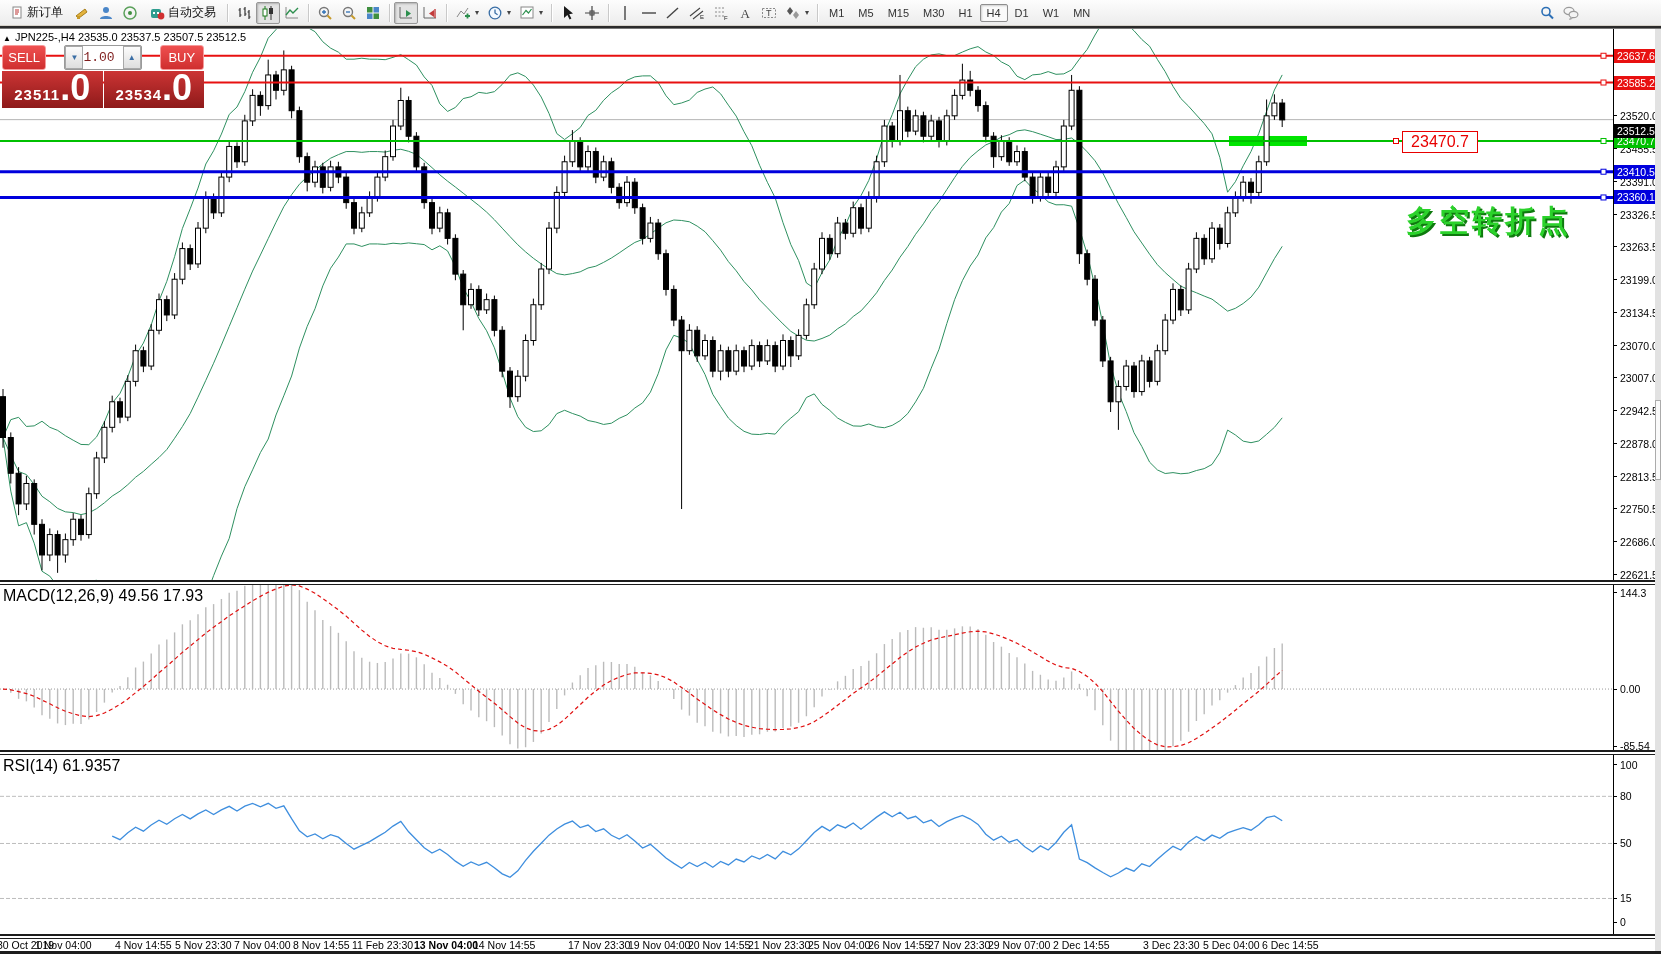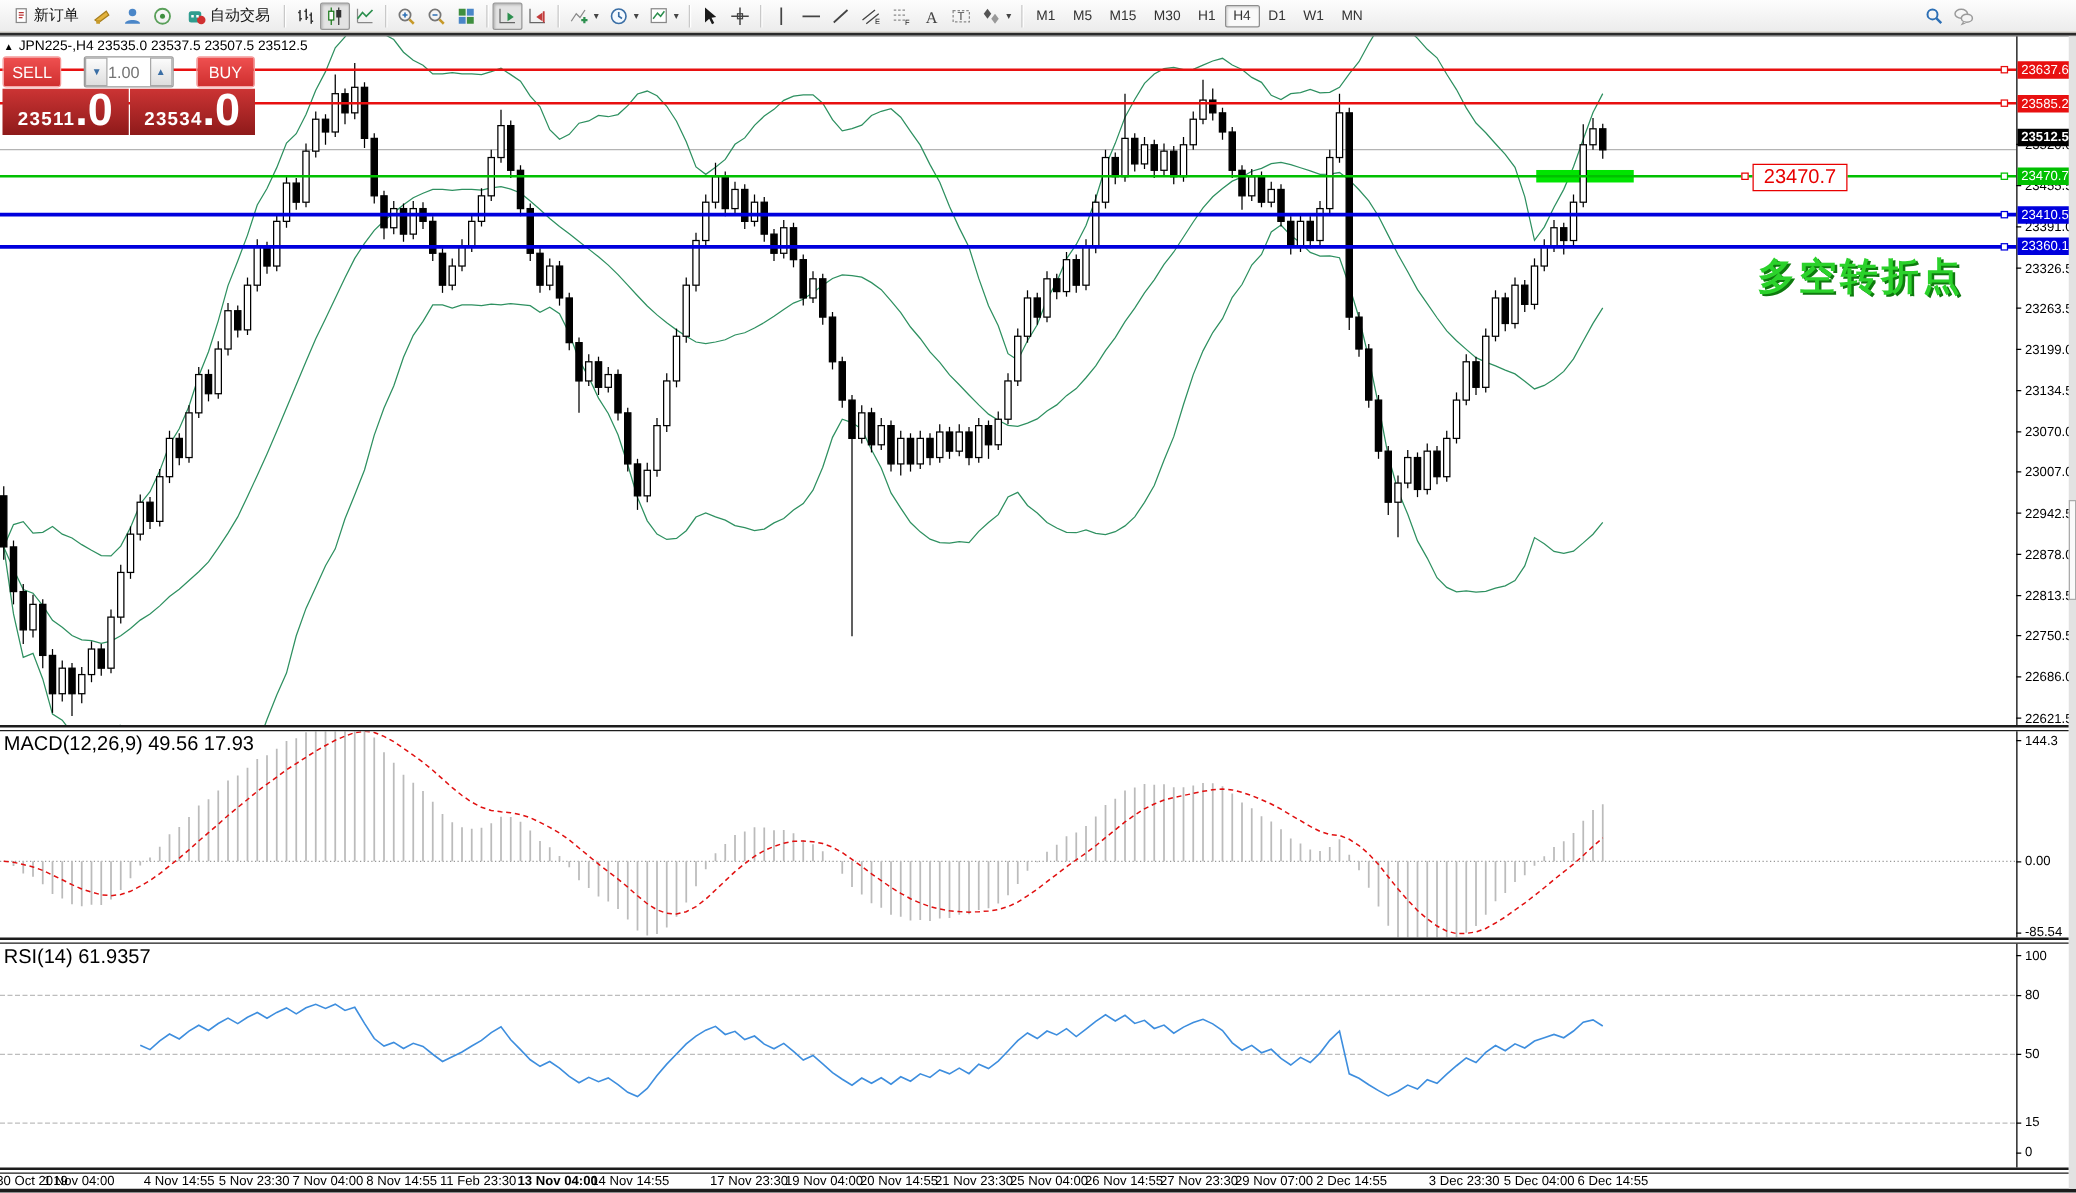--- a/index.html
+++ b/index.html
@@ -59,22 +59,22 @@
   
   .trade-panel { position:absolute; left:2px; top:45px; width:202px; z-index:26;
                  font-family:"Liberation Sans",sans-serif; }
   .tp-row1 { display:flex; height:25px; gap:18px; }
   .tp-sell,.tp-buy { width:58px; background:linear-gradient(#ef5050,#cf2f2f); border:1px solid #f59a9a;
                      border-radius:3px; color:#fff; font-size:13px; display:flex; align-items:center;
                      justify-content:center; }
   .tp-vol { flex:1; display:flex; background:#fff; border:1px solid #9a9a9a; border-radius:2px; }
   .tp-spin { width:18px; background:linear-gradient(#fcfcfc,#dedede); border:1px solid #a8a8a8;
              color:#3a6ea5; font-size:8px; display:flex; align-items:center; justify-content:center; }
-  .tp-volval { flex:1; font-size:13px; color:#737373; display:flex; align-items:center;
-               justify-content:flex-end; padding-right:8px; }
+  .tp-volval { flex:1; font-size:13px; color:#7f1d1d; display:flex; align-items:center;
+               justify-content:flex-end; padding-right:8px;font-family:Liberation Mono, monospace; }
   .tp-row2 { display:flex; height:37px; margin-top:1px; gap:1px; }
   .tp-price { flex:1; background:linear-gradient(#cc3434,#8e1a1a); color:#fff; display:flex;
               align-items:baseline; justify-content:center; overflow:hidden; }
   .tp-price .small { font-size:15px; font-weight:bold; letter-spacing:1px; }
   .tp-price .big { font-size:36px; font-weight:bold; line-height:34px; }
 
   .icon16 { width:16px; height:16px; display:block; }
   .icon13 { width:13px; height:13px; display:block; }
 </style>
 </head>
@@ -843,21 +843,21 @@
     <div class="ptick" style="top: 502.763px;">22750.5</div>
     <div class="ptick-dash" style="top: 541.201px;"></div>
     <div class="ptick" style="top: 535.701px;">22686.0</div>
     <div class="ptick-dash" style="top: 574.138px;"></div>
     <div class="ptick" style="top: 568.638px;">22621.5</div>
     <div class="plabel" style="top: 48.7585px; background: rgb(232, 16, 16);">23637.6</div>
     <div class="plabel" style="top: 75.517px; background: rgb(232, 16, 16);">23585.2</div>
     <div class="plabel" style="top: 133.987px; background: rgb(0, 192, 0);">23470.7</div>
     <div class="plabel" style="top: 164.729px; background: rgb(0, 0, 221);">23410.5</div>
     <div class="plabel" style="top: 190.466px; background: rgb(0, 0, 221);">23360.1</div>
-    <div class="plabel" style="top: 103px; background: rgb(0, 0, 0); font-weight: bold;">23512.5</div>
+    <div class="plabel" style="top: 124px; background: rgb(0, 0, 0);">23512.5</div>
     <div class="ptick-dash" style="top: 592.427px;"></div>
     <div class="ptick" style="top: 586.927px;">144.3</div>
     <div class="ptick-dash" style="top: 688.549px;"></div>
     <div class="ptick" style="top: 683.049px;">0.00</div>
     <div class="ptick-dash" style="top: 745.53px;"></div>
     <div class="ptick" style="top: 740.03px;">-85.54</div>
     <div class="ptick-dash" style="top: 764.401px;"></div>
     <div class="ptick" style="top: 758.901px;">100</div>
     <div class="ptick-dash" style="top: 795.832px;"></div>
     <div class="ptick" style="top: 790.332px;">80</div>

